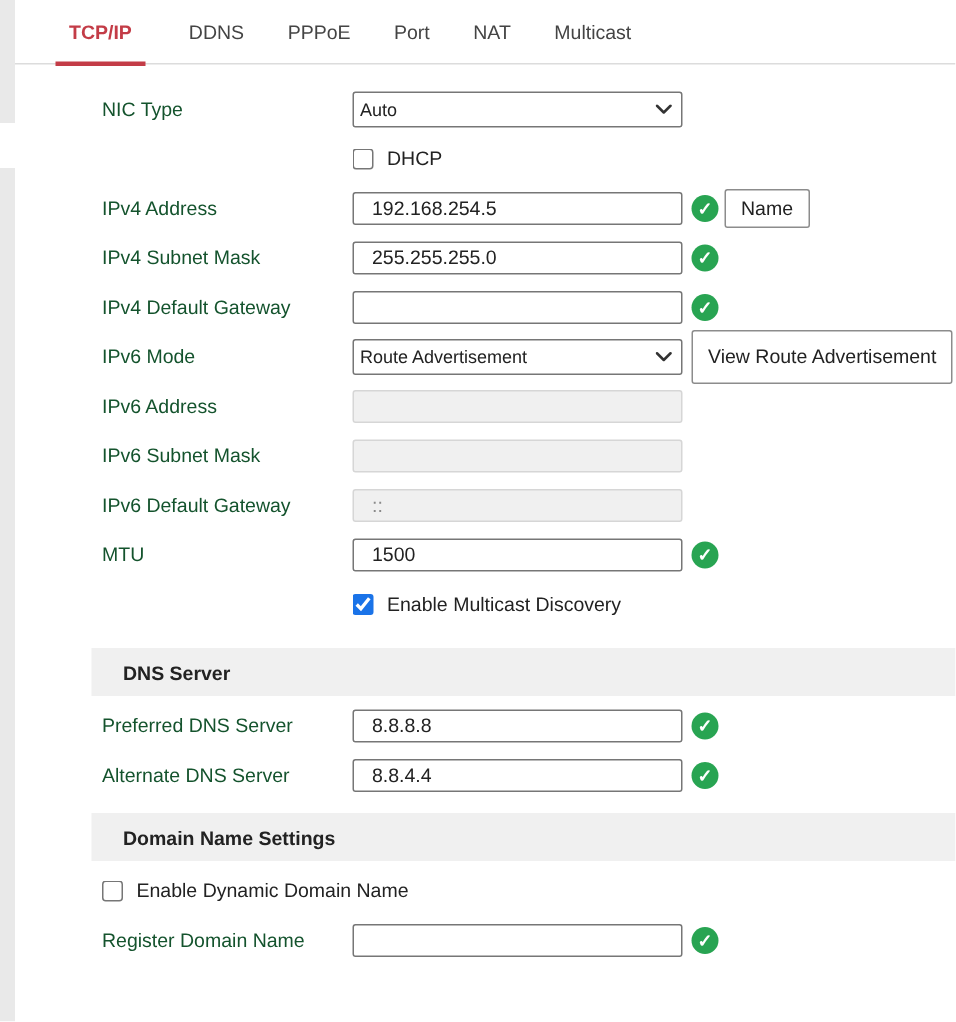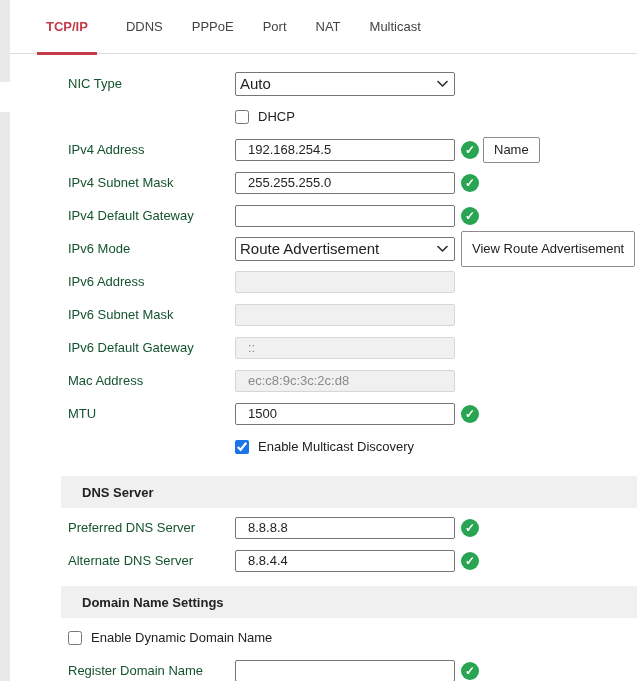--- a/index.html
+++ b/index.html
@@ -15,38 +15,38 @@
   html,body{margin:0;padding:0;}
   body{
     width:637px;height:681px;position:relative;overflow:hidden;
     background:#fff;color:#333;
     font-family:"Liberation Sans",sans-serif;font-size:13px;
   }
   .side-strip{position:absolute;left:0;top:0;width:10px;height:681px;background:#e9e9e9;}
   .side-gap{position:absolute;left:0;top:82px;width:10px;height:30px;background:#fff;}
   .page{margin-left:10px;height:681px;}
   
-  .tabbar{display:flex;align-items:stretch;height:54px;border-bottom:1px solid #dcdcdc;padding-left:27px;gap:29px;}
+  .tabbar{display:flex;align-items:stretch;height:43px;border-bottom:1px solid #dcdcdc;padding-left:27px;gap:29px;}
   .tab{display:flex;align-items:center;color:#444;cursor:pointer;position:relative;white-space:nowrap;}
   .tab.active{color:var(--red);font-weight:bold;padding:0 9px;}
   .tab.active::after{content:"";position:absolute;left:0;right:0;bottom:-2px;height:3px;background:var(--red);}
   
   .content{padding:13px 0 0 58px;}
   .row{display:flex;align-items:center;height:33px;}
   .lbl{width:167px;flex:none;color:#14532d;}
   .txt{
     width:220px;height:22px;flex:none;border:1px solid var(--border);border-radius:2px;
     padding:1px 12px;font-family:"Liberation Sans",sans-serif;font-size:13px;color:#222;background:#fff;
   }
   .txt:disabled{background:var(--dis-bg);border-color:var(--dis-border);color:var(--dis-text);}
   .selwrap{position:relative;width:220px;flex:none;}
   .sel{
     width:220px;height:24px;appearance:none;-webkit-appearance:none;-moz-appearance:none;
     border:1px solid var(--border);border-radius:2px;background:#fff;
-    font-family:"Liberation Sans",sans-serif;font-size:15px;color:#222;padding:0 22px 0 4px;
+    font-family:"Liberation Sans",sans-serif;font-size:12px;color:#222;padding:0 22px 0 4px;
   }
   .chev{position:absolute;right:7px;top:50%;transform:translateY(-50%);pointer-events:none;line-height:0;}
   .ok{
     width:18px;height:18px;flex:none;margin-left:6px;border-radius:50%;
     background:var(--green);color:#fff;display:inline-flex;align-items:center;justify-content:center;
     font-size:12px;font-weight:bold;
   }
   .btn{
     height:26px;margin-left:4px;border:1px solid #8c8c8c;border-radius:2px;background:#fff;
     font-family:"Liberation Sans",sans-serif;font-size:13px;color:#222;padding:0 10px;cursor:pointer;white-space:nowrap;
@@ -137,24 +137,20 @@
     <div class="row">
       <span class="lbl">IPv6 Subnet Mask</span>
       <input class="txt" type="text" disabled="" value="" style="">
     </div>
 
     <div class="row">
       <span class="lbl">IPv6 Default Gateway</span>
       <input class="txt" type="text" disabled="" value="::" style="">
     </div>
 
-    <div class="row">
-      <span class="lbl">Mac Address</span>
-      <input class="txt" type="text" disabled="" value="ec:c8:9c:3c:2c:d8" style="">
-    </div>
 
     <div class="row">
       <span class="lbl">MTU</span>
       <input class="txt" type="text" value="1500" style="">
       <span class="ok">✓</span>
     </div>
 
     <div class="row cb-indent">
       <input type="checkbox" checked="" style="">
       <span class="cb-label">Enable Multicast Discovery</span>

